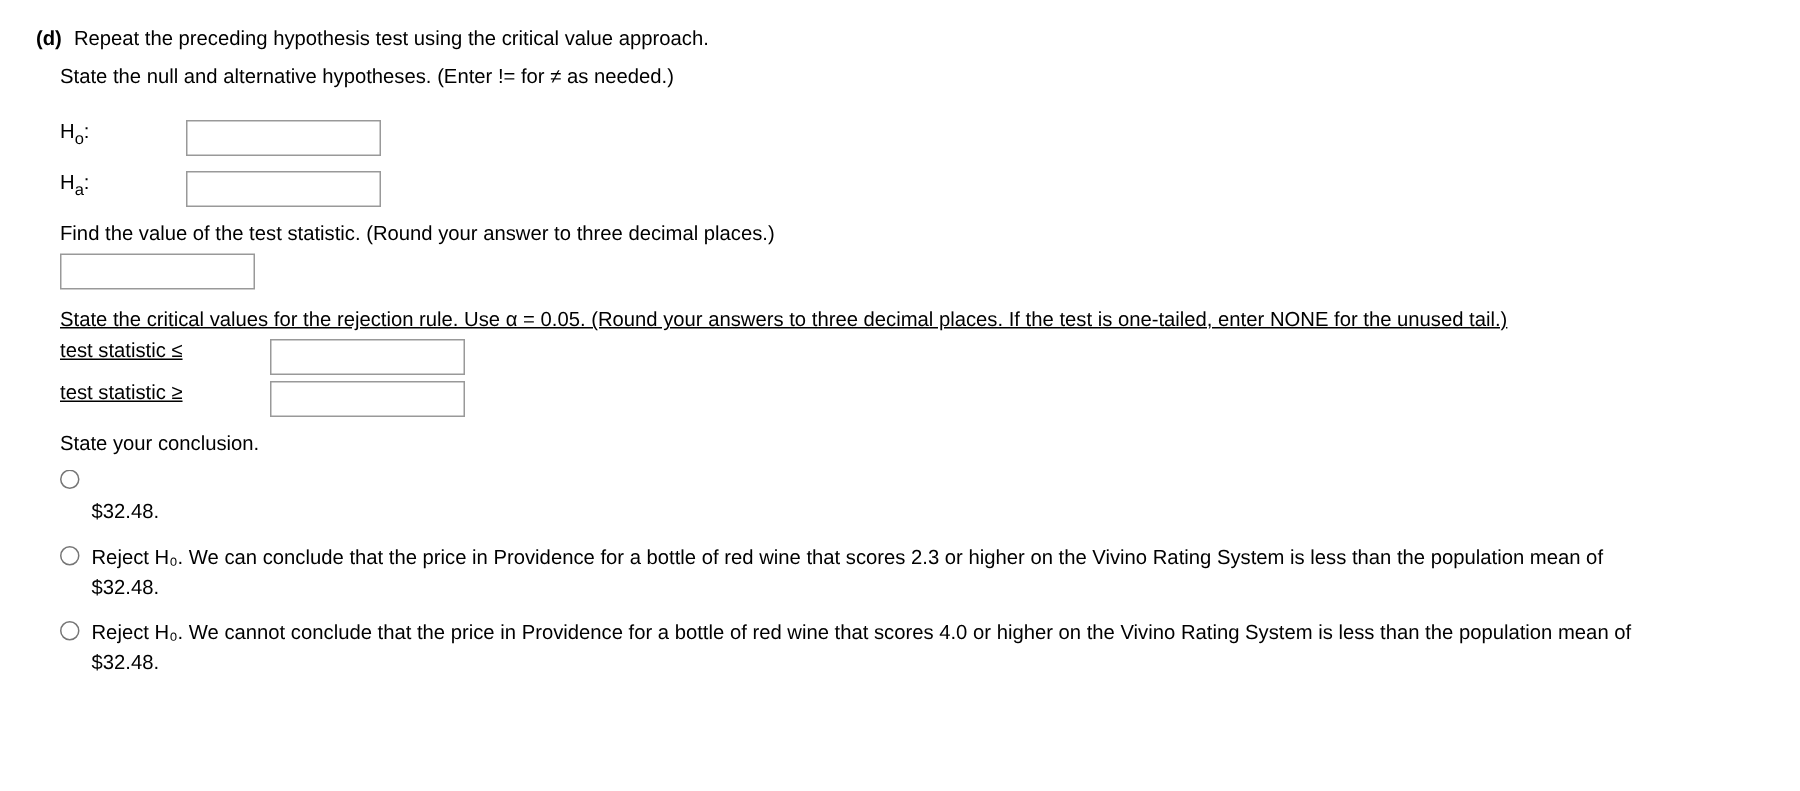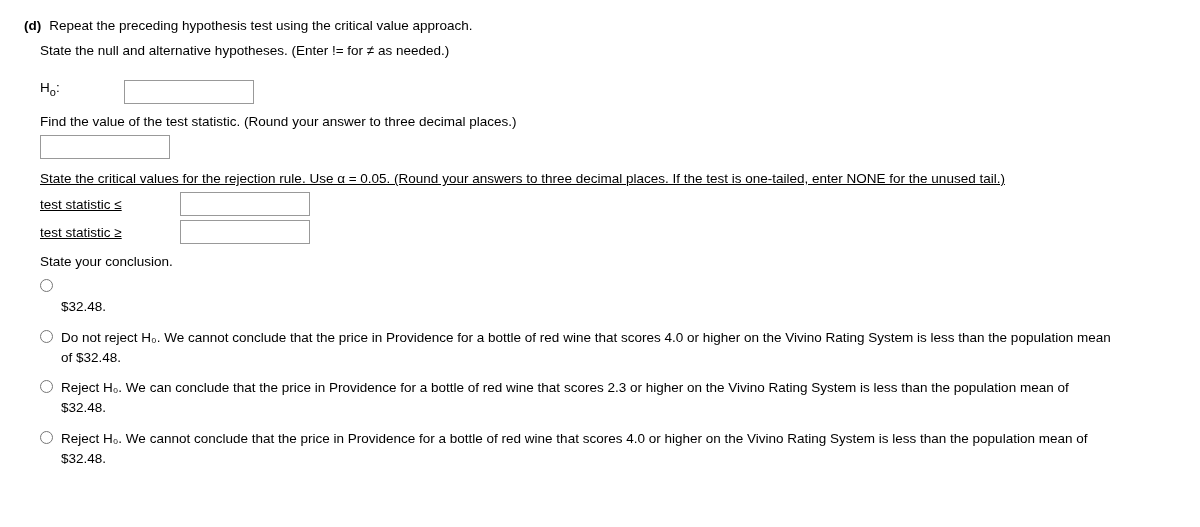--- a/index.html
+++ b/index.html
@@ -41,21 +41,21 @@
     }
     .critical-section {
       margin-top: 12px;
       margin-bottom: 10px;
     }
     .critical-intro {
       margin-bottom: 6px;
     }
     .critical-row {
       display: flex;
-      align-items: center;
+      align-items: flex-start;
       margin-bottom: 4px;
     }
     .critical-text {
       min-width: 140px;
       font-size: 13.5px;
     }
     .conclusion-section {
     }
     .conclusion-title {
       margin-bottom: 8px;
@@ -84,20 +84,24 @@
 </div>
 
 <div style="margin-left:16px;">
   <div class="intro-line">State the null and alternative hypotheses. (Enter != for ≠ as needed.)</div>
 
   <div class="hypothesis-row">
     <span class="hypothesis-label">H<sub>o</sub>:</span>
     <input type="text" value="" style="">
   </div>
 
+  <div class="hypothesis-row">
+    <span class="hypothesis-label">H<sub>a</sub>:</span>
+    <input type="text" value="" style="">
+  </div>
 </div>
 
 <div class="find-value-section" style="margin-left:16px;">
   <div class="find-value-label">Find the value of the test statistic. (Round your answer to three decimal places.)</div>
   <input type="text" value="" style="">
 </div>
 
 <div class="critical-section" style="margin-left:16px;text-decoration:underline;">
   <div class="critical-intro">State the critical values for the rejection rule. Use α = 0.05. (Round your answers to three decimal places. If the test is one-tailed, enter NONE for the unused tail.)</div>
 
@@ -116,27 +120,20 @@
   <div class="conclusion-title">State your conclusion.</div>
 
   <div class="radio-option">
     <input type="radio" name="conclusion" style="">
     <div class="radio-text">
       <br>
       <span>$32.48.</span>
     </div>
   </div>
 
-  <div class="radio-option">
-    <input type="radio" name="conclusion" style="">
-    <div class="radio-text">
-      <span>Do not reject H₀. We cannot conclude that the price in Providence for a bottle of red wine that scores 4.0 or higher on the Vivino Rating System is less than the population mean</span><br>
-      <span>of $32.48.</span>
-    </div>
-  </div>
 
   <div class="radio-option">
     <input type="radio" name="conclusion" style="">
     <div class="radio-text">
       <span>Reject H₀. We can conclude that the price in Providence for a bottle of red wine that scores 2.3 or higher on the Vivino Rating System is less than the population mean of</span><br>
       <span>$32.48.</span>
     </div>
   </div>
 
   <div class="radio-option">

